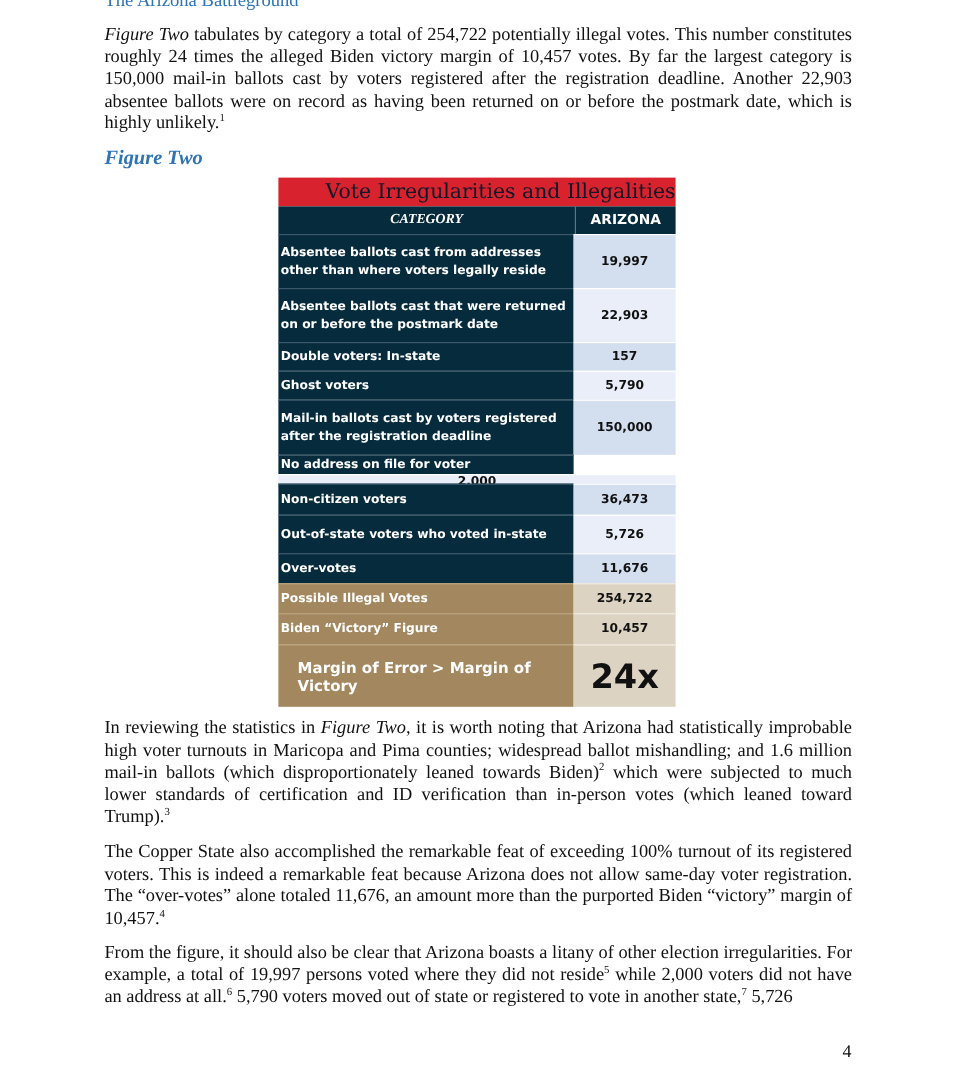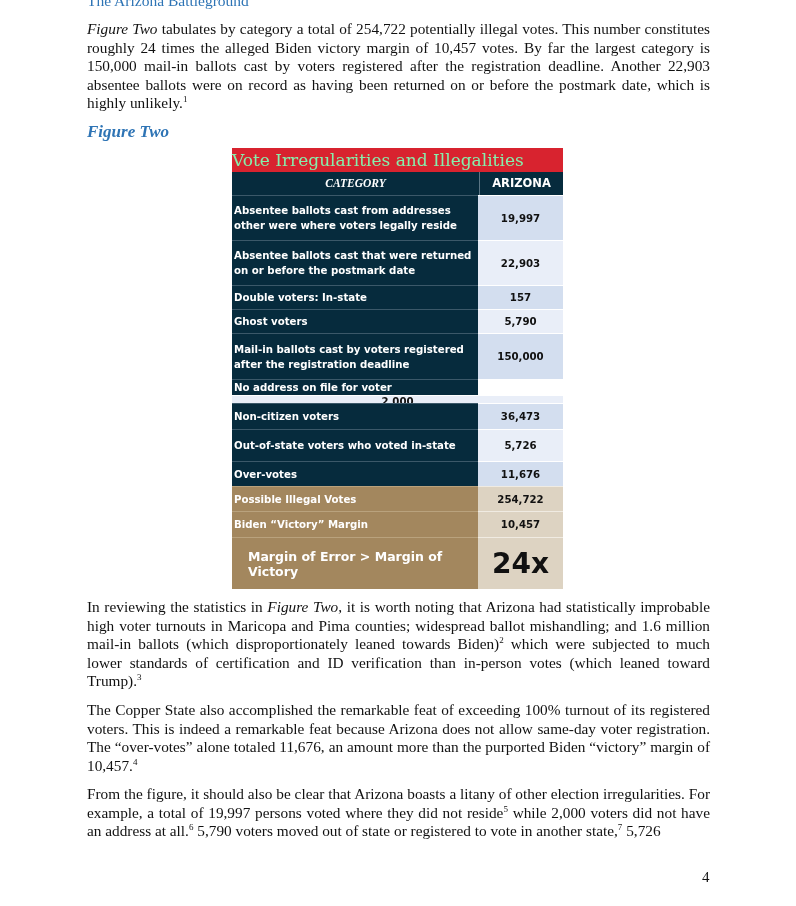--- a/index.html
+++ b/index.html
@@ -8,21 +8,21 @@
     .running-head { position: absolute; left: 87px; top: -8px; font-size: 15.5px; color: #2e74b5; }
     .para { position: absolute; left: 87px; width: 623px; font-size: 15.3px; line-height: 18.6px;
             text-align: justify; margin: 0; }
     .para i { font-style: italic; }
     .para sup { font-size: 9px; line-height: 0; vertical-align: 6px; }
     .fig-heading { position: absolute; left: 87px; top: 122px; font-size: 17px; font-weight: bold;
                    font-style: italic; color: #2e74b5; }
 
     .table { position: absolute; left: 232px; top: 148px; width: 331px;
              font-family: "DejaVu Sans", sans-serif; }
-    .t-title { background: #d8232f; color: #86efac; height: 24px; text-align: left;
+    .t-title { background: #d8232f; color: #0f172a; height: 24px; text-align: right;
                font-family: "DejaVu Serif", serif; font-size: 17px; line-height: 25px; font-weight: normal; }
     .t-head { display: flex; height: 23px; background: #062b3d; color: #fff; font-size: 11.5px; font-weight: bold; }
     .t-head .c1 { width: 247px; text-align: center; line-height: 23px; font-style: italic; border-right: 1px solid #5a7584; font-family: Liberation Serif, serif; }
     .t-head .c2 { flex: 1; text-align: center; line-height: 23px; }
     .row { display: flex; font-size: 10.2px; font-weight: bold; }
     .row .c1 { width: 246px; padding-left: 2px; background: #062b3d; color: #fff; display: flex;
                align-items: center; line-height: 15px; border-top: 1px solid #3b5869; box-sizing: border-box; }
     .row .c2 { flex: 1; display: flex; align-items: center; justify-content: center; color: #111;
                border-top: 1px solid #ffffff; box-sizing: border-box; }
     .row.odd .c2 { background: #d3deef; }
@@ -44,21 +44,21 @@
 <div class="fig-heading">Figure Two</div>
 
 <div class="table">
   <div class="t-title">Vote Irregularities and Illegalities</div>
   <div class="t-head">
     <div class="c1">CATEGORY</div>
     <div class="c2">ARIZONA</div>
   </div>
 
   <div class="row odd" style="height:45px;">
-    <div class="c1">Absentee ballots cast from addresses other were where voters legally reside</div>
+    <div class="c1">Absentee ballots cast from addresses other than where voters legally reside</div>
     <div class="c2">19,997</div>
   </div>
   <div class="row even" style="height:45px;">
     <div class="c1">Absentee ballots cast that were returned on or before the postmark date</div>
     <div class="c2">22,903</div>
   </div>
   <div class="row odd" style="height:24px;">
     <div class="c1">Double voters: In-state</div>
     <div class="c2">157</div>
   </div>
@@ -85,21 +85,21 @@
   <div class="row odd" style="height:25px;">
     <div class="c1">Over-votes</div>
     <div class="c2">11,676</div>
   </div>
 
   <div class="row tan" style="height:25px;">
     <div class="c1">Possible Illegal Votes</div>
     <div class="c2">254,722</div>
   </div>
   <div class="row tan" style="height:26px;">
-    <div class="c1">Biden “Victory” Margin</div>
+    <div class="c1">Biden “Victory” Figure</div>
     <div class="c2">10,457</div>
   </div>
   <div class="row tan big" style="height:52px;">
     <div class="c1">Margin of Error &gt; Margin of Victory</div>
     <div class="c2">24x</div>
   </div>
 </div>
 
 <p class="para" style="top:598px;"><span>In reviewing the statistics in </span><i>Figure Two</i><span>, it is worth noting that Arizona had statistically improbable high voter turnouts in Maricopa and Pima counties; widespread ballot mishandling; and 1.6 million mail-in ballots (which disproportionately leaned towards Biden)</span><sup>2</sup><span> which were subjected to much lower standards of certification and ID verification than in-person votes (which leaned toward Trump).</span><sup>3</sup></p>
 

